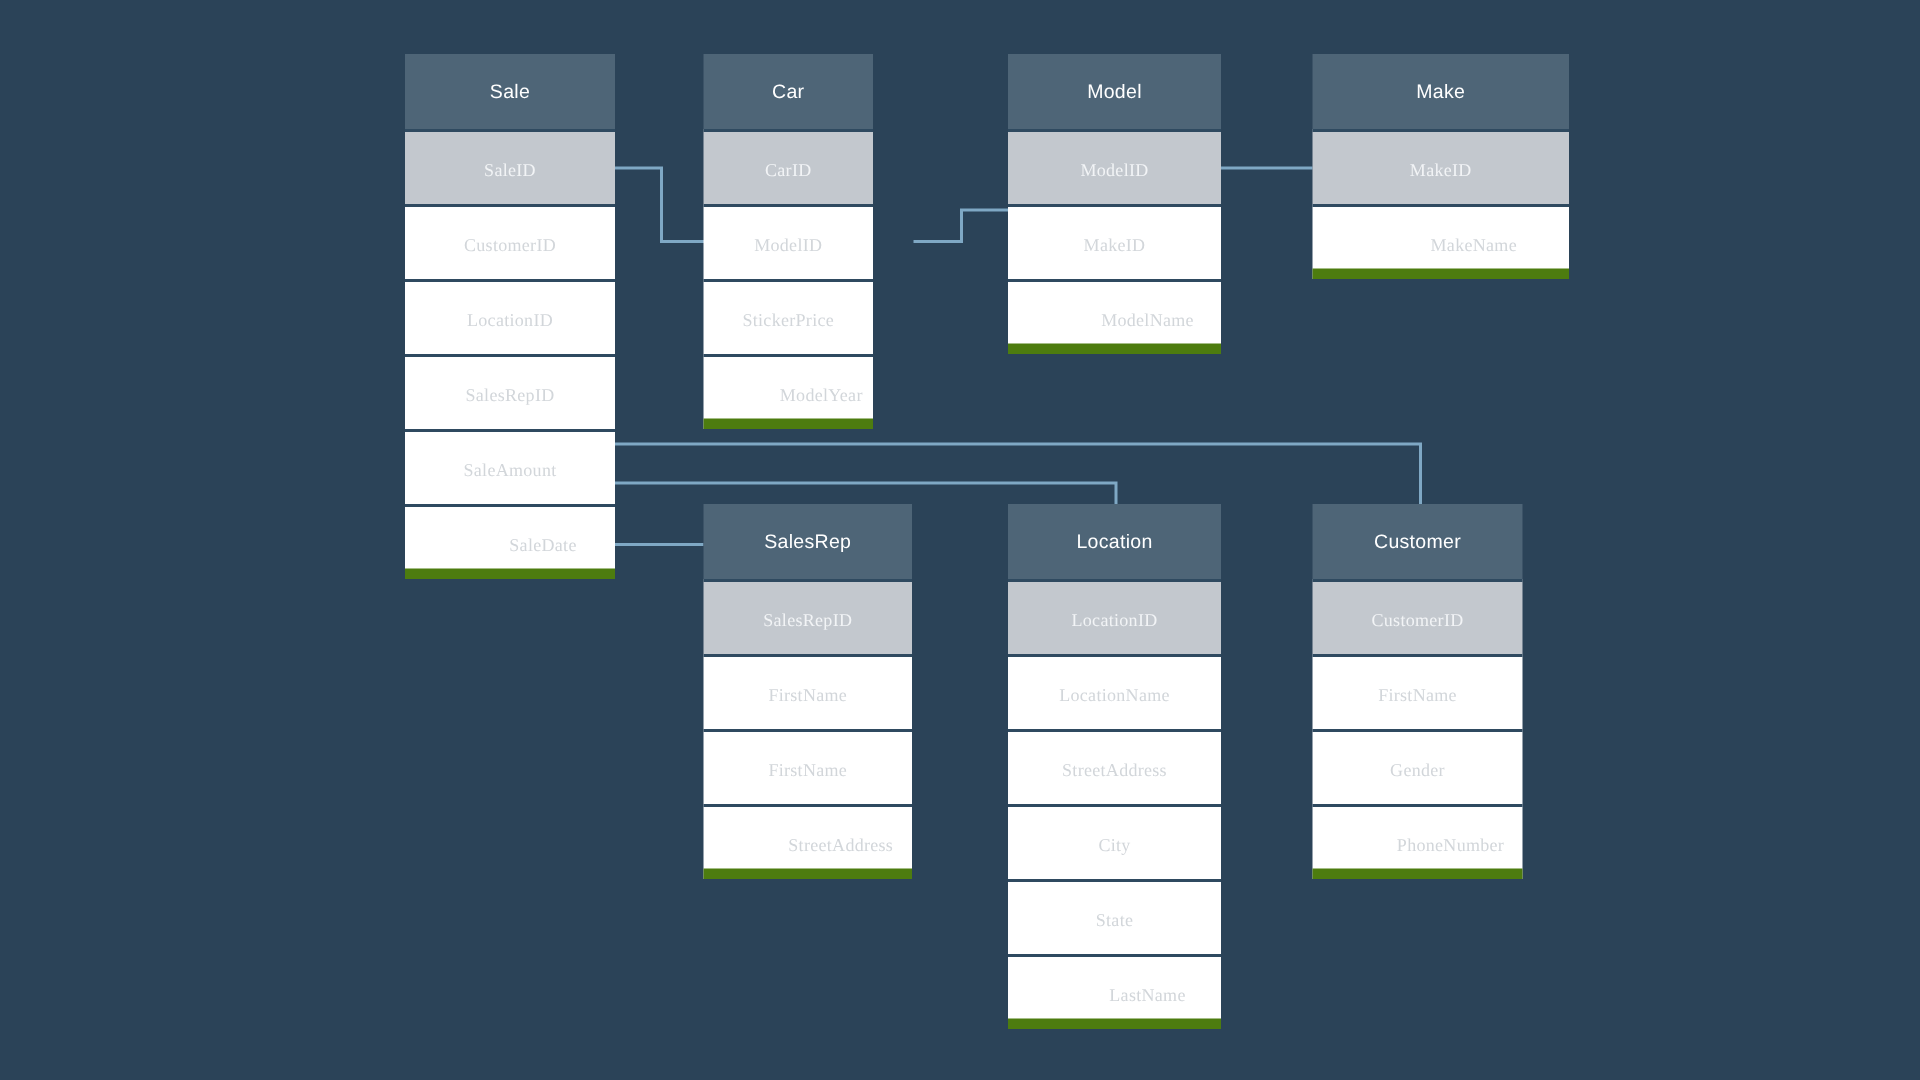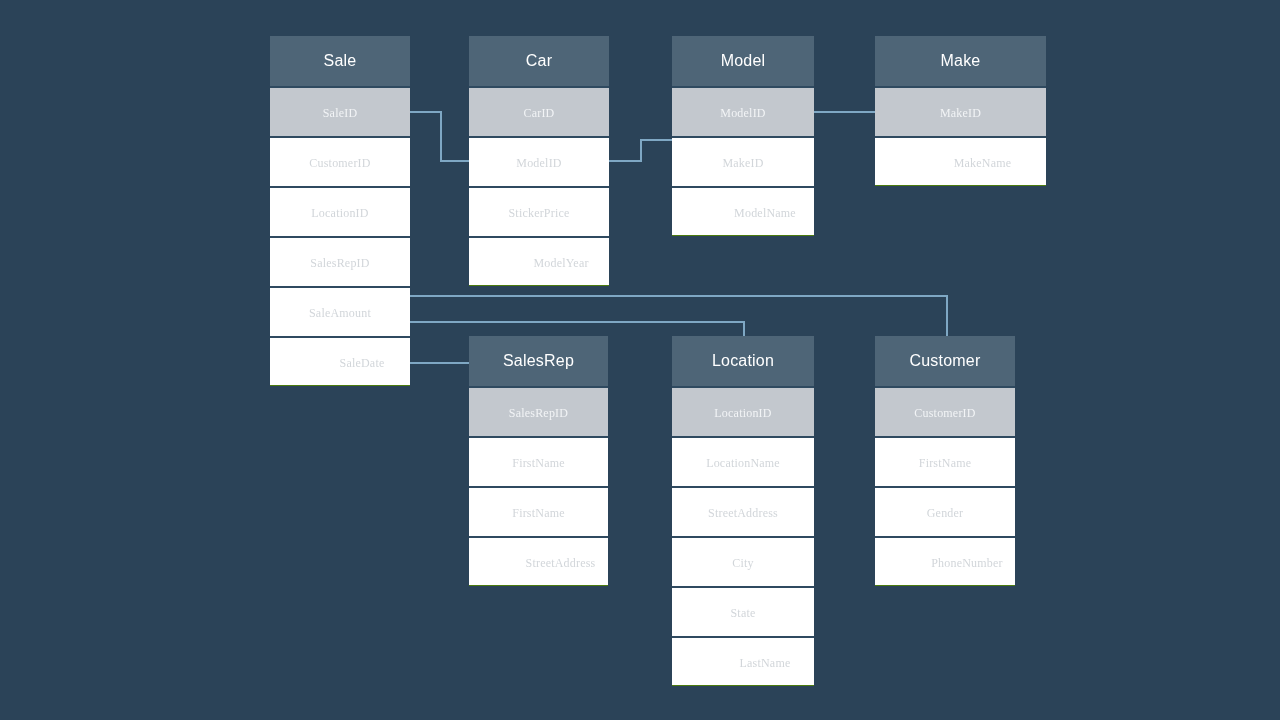--- a/index.html
+++ b/index.html
@@ -28,21 +28,21 @@
   }
   .entity-table {
     position: absolute;
     z-index: 2;
     box-sizing: border-box;
   }
   .entity-header {
     box-sizing: border-box;
     background: #4e6577;
     color: #ffffff;
-    font-size: 16px;
+    font-size: 13px;
     height: 50px;
     line-height: 50px;
     text-align: center;
     letter-spacing: 0.2px;
   }
   .entity-field {
     box-sizing: border-box;
     background: #ffffff;
     color: #d2d6da;
     font-size: 12px;
@@ -54,21 +54,21 @@
     overflow: hidden;
     white-space: nowrap;
     font-family: Liberation Serif, serif;
   }
   .entity-field.pk {
     background: #c3c8ce;
     color: #f2f4f6;
     border-top: 2px solid #2f4a60;
   }
   .entity-field.last {
-    border-bottom: 1px solid #4d7c0f;
+    border-bottom: 7px solid #4d7c0f;
     padding-left: 44px;
   }
 </style>
 </head>
 <body>
 
 <div id="canvas">
 
   <svg id="connector-layer" viewBox="0 0 1280 720" width="1280" height="720">
       <path d="M 470 161 L 441 161 L 441 112 L 410 112" fill="none" stroke="#7fa8c4" stroke-width="2" stroke-linecap="butt" stroke-linejoin="miter"></path>
@@ -82,21 +82,21 @@
   <div id="entity-layer">
       <div class="entity-table" style="left: 270px; top: 36px; width: 140px;">
         <div class="entity-header">Sale</div>
         <div class="entity-field pk">SaleID</div>
         <div class="entity-field">CustomerID</div>
         <div class="entity-field">LocationID</div>
         <div class="entity-field">SalesRepID</div>
         <div class="entity-field">SaleAmount</div>
         <div class="entity-field last">SaleDate</div>
       </div>
-      <div class="entity-table" style="left: 469px; top: 36px; width: 140px;">
+      <div class="entity-table" style="left: 469px; top: 36px; width: 113px;">
         <div class="entity-header">Car</div>
         <div class="entity-field pk">CarID</div>
         <div class="entity-field">ModelID</div>
         <div class="entity-field">StickerPrice</div>
         <div class="entity-field last">ModelYear</div>
       </div>
       <div class="entity-table" style="left: 672px; top: 36px; width: 142px;">
         <div class="entity-header">Model</div>
         <div class="entity-field pk">ModelID</div>
         <div class="entity-field">MakeID</div>

